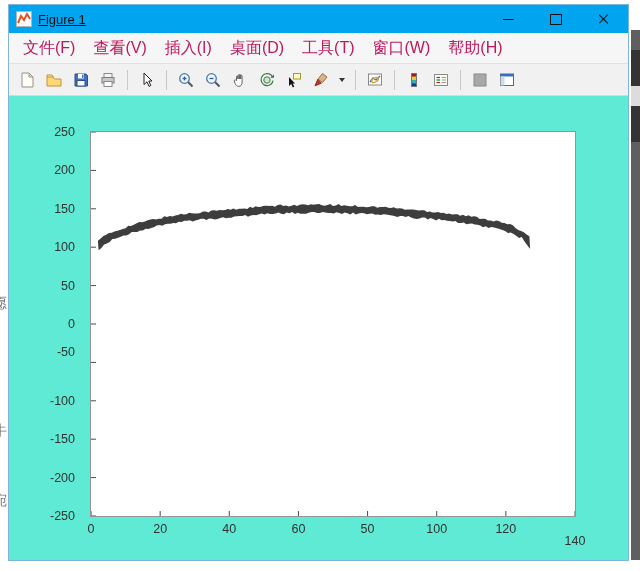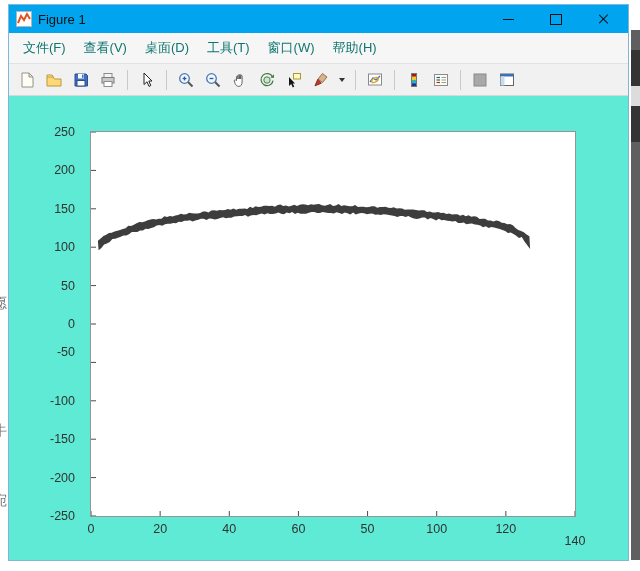--- a/index.html
+++ b/index.html
@@ -18,32 +18,32 @@
   .rb3{top:76px;height:36px;background:#343434;}
 
   
   .window{
     position:absolute;left:8px;top:4px;width:621px;height:557px;
     background:#f0f0f0;border:1px solid #7fb6da;box-sizing:border-box;
     overflow:hidden;
   }
   .titlebar{height:28px;background:#00a4ef;display:flex;align-items:center;position:relative;}
   .title-icon{width:16px;height:16px;margin:0 6px 0 7px;}
-  .title-text{font-size:13px;color:#101010;}
+  .title-text{font-size:13px;color:#101010;text-decoration:underline;}
   .controls{position:absolute;right:0;top:0;height:28px;display:flex;}
   .ctrl{width:48px;height:28px;display:flex;align-items:center;justify-content:center;}
   .min-glyph{width:11px;height:0;border-top:1.4px solid #101010;display:block;}
   .max-glyph{width:10px;height:9px;border:1.2px solid #101010;display:block;}
   .close-glyph{width:12px;height:12px;position:relative;display:block;}
   .close-glyph::before,.close-glyph::after{content:"";position:absolute;left:5.4px;top:0;width:1.3px;height:12px;background:#101010;}
   .close-glyph::before{transform:rotate(45deg);}
   .close-glyph::after{transform:rotate(-45deg);}
 
   .menubar{height:30px;background:#f6f6f6;display:flex;align-items:center;padding-left:5px;border-bottom:1px solid #e2e2e2;}
-  .menu-item{padding:0 9px;font-size:13px;color:#0f766e;line-height:30px;cursor:default;}
+  .menu-item{padding:0 9px;font-size:16px;color:#be185d;line-height:30px;cursor:default;}
 
   .toolbar{height:31px;background:#f1f1f1;display:flex;align-items:center;padding-left:6px;border-bottom:1px solid #d8d8d8;gap:3px;}
   .tbtn{width:24px;height:24px;display:flex;align-items:center;justify-content:center;border-radius:2px;}
   .tbtn svg{width:18px;height:18px;display:block;}
   .tbtn-caret{width:12px;height:24px;display:flex;align-items:center;justify-content:center;}
   .caret{width:0;height:0;border-left:3.5px solid transparent;border-right:3.5px solid transparent;border-top:4px solid #333;}
   .sep{width:1px;height:20px;background:#c8c8c8;margin:0 4px;}
 
   .client{position:relative;height:466px;background:#5eead4;}
   .axes{position:absolute;left:81px;top:35px;width:484px;height:384px;background:#ffffff;border:1px solid #949494;}
@@ -85,20 +85,21 @@
           </div>
         <div class="ctrl">
             <span class="close-glyph"></span>
           </div>
       </div>
     </div>
 
     <div class="menubar">
         <span class="menu-item">文件(F)</span>
         <span class="menu-item">查看(V)</span>
+        <span class="menu-item">插入(I)</span>
         <span class="menu-item">桌面(D)</span>
         <span class="menu-item">工具(T)</span>
         <span class="menu-item">窗口(W)</span>
         <span class="menu-item">帮助(H)</span>
       </div>
 
     <div class="toolbar">
       <div class="tbtn">
         <svg viewBox="0 0 18 18">
           <path d="M4 2h7l4 4v10H4z" fill="#fffef6" stroke="#95928a"></path>

